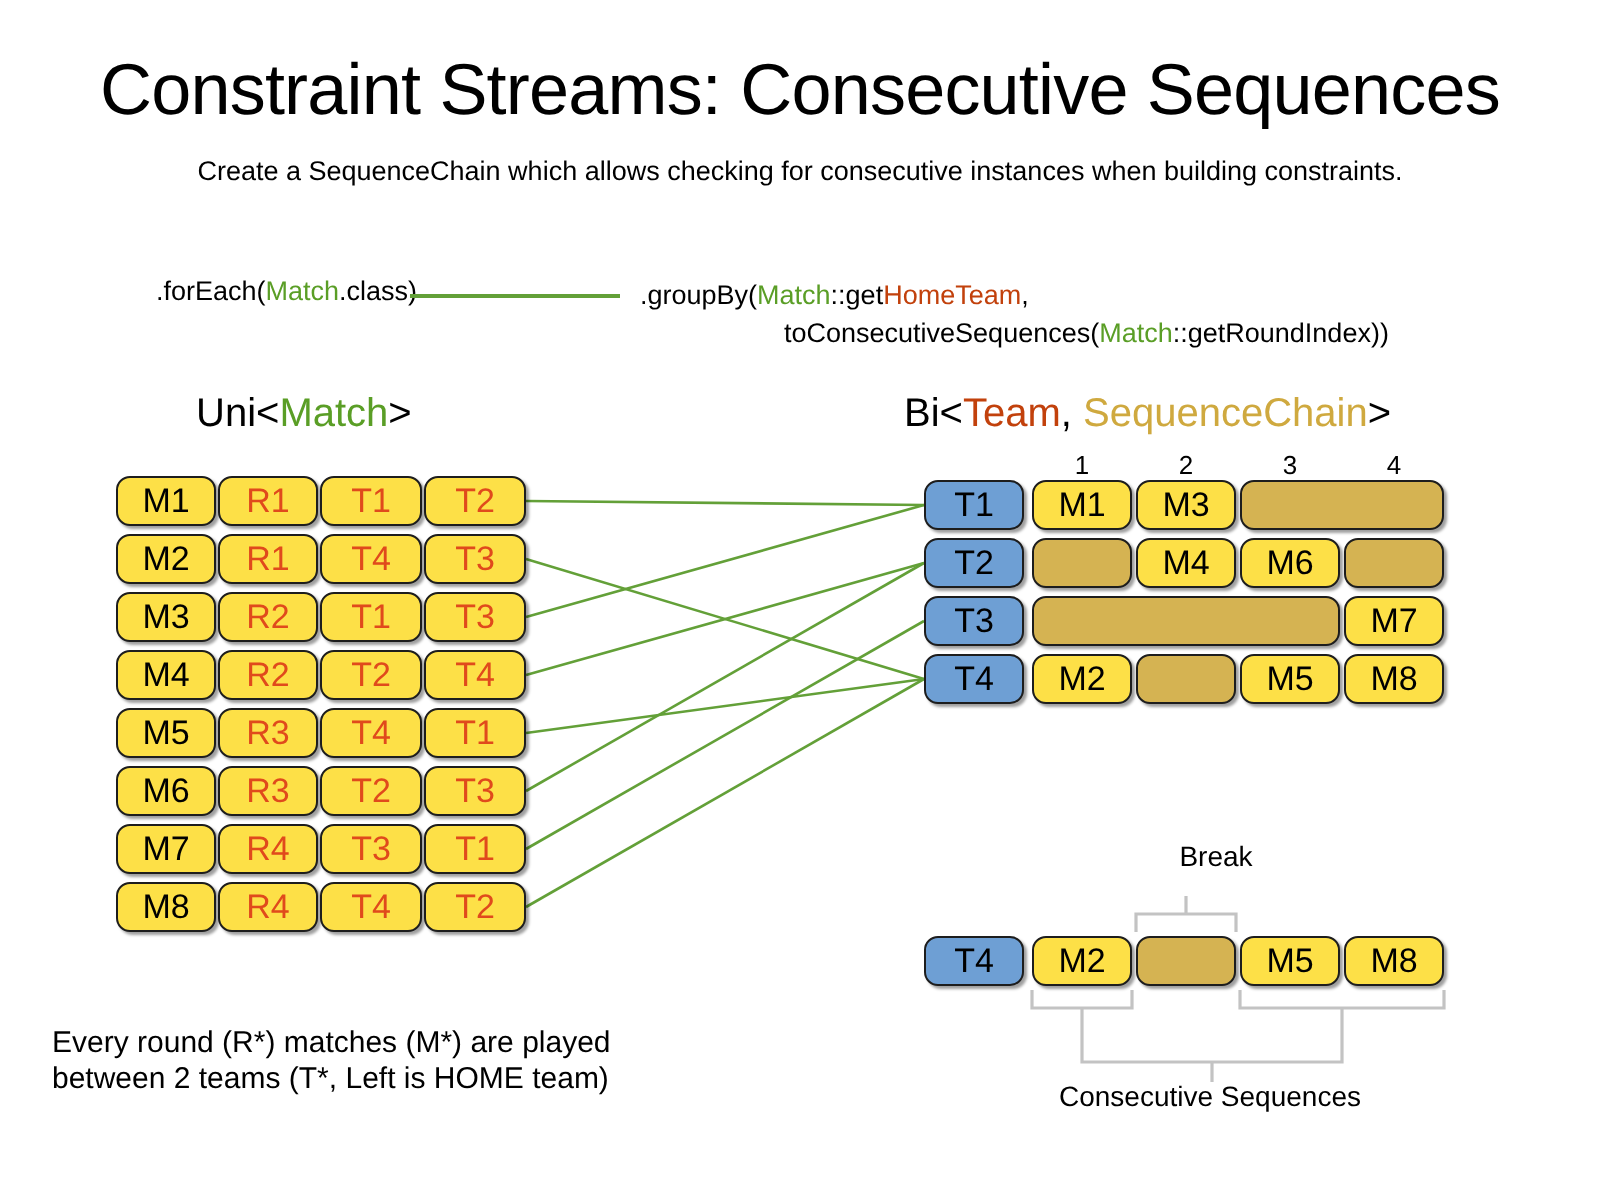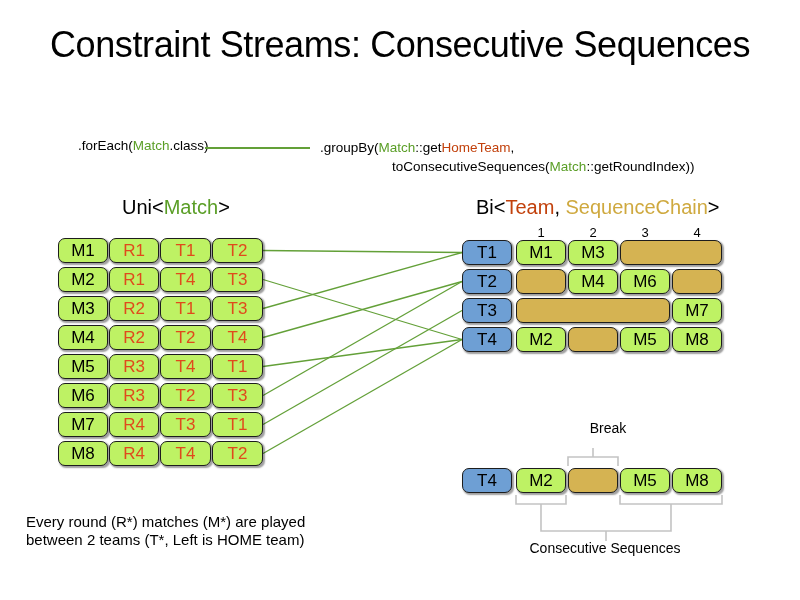--- a/index.html
+++ b/index.html
@@ -61,39 +61,38 @@
   #code-right .l2 { padding-left: 72px; display: block; }
   .tok-green { color: #5a9e26; }
   .tok-blue  { color: #c2410c; }
   .tok-gold  { color: #cfa93f; }
 
   
   .stream-title {
     position: absolute;
     font-size: 20px;
     white-space: nowrap;
-    margin-left: 24px;
   }
   #uni-title { left: 98px; top: 196px; }
   #bi-title  { left: 452px; top: 196px; }
 
   
   .chip {
     position: absolute;
     box-sizing: border-box;
     border: 1.6px solid #1d1d1d;
     border-radius: 7px;
     display: flex;
     align-items: center;
     justify-content: center;
     font-size: 17px;
     line-height: 1;
     box-shadow: 1.5px 1.5px 1.5px rgba(0,0,0,0.38);
   }
-  .chip.green { background: #bef264; color: #000; }
+  .chip.green { background: #fde047; color: #000; }
   .chip.green.red-text { color: #e04a1c; }
   .chip.blue  { background: #6e9fd4; color: #000; }
   .chip.gold  { background: #d5b352; color: #000; }
 
   
   #uni-table { position: absolute; left: 58px; top: 238px; }
   #bi-table  { position: absolute; left: 462px; top: 240px; }
   #bi-colheads { position: absolute; left: 462px; top: 225px; height: 16px; }
   .colhead {
     position: absolute;
@@ -130,20 +129,21 @@
     font-size: 14px;
   }
   .brace { position: absolute; stroke: #c3c3c3; stroke-width: 1.6px; fill: none; }
 </style>
 </head>
 <body>
 
 <div class="slide">
 
   <div id="title">Constraint Streams: Consecutive Sequences</div>
+  <div id="subtitle">Create a SequenceChain which allows checking for consecutive instances when building constraints.</div>
 
   <div id="code-row">
     <div id="code-left"><span>.forEach(</span><span class="tok-green">Match</span><span>.class)</span></div>
 
     <div id="code-connector"></div>
 
     <div id="code-right">
       <span><span>.groupBy(</span><span class="tok-green">Match</span><span>::get</span><span class="tok-blue">HomeTeam</span><span>,</span></span>
       <span class="l2"><span>toConsecutiveSequences(</span><span class="tok-green">Match</span><span>::getRoundIndex))</span></span>
     </div>

